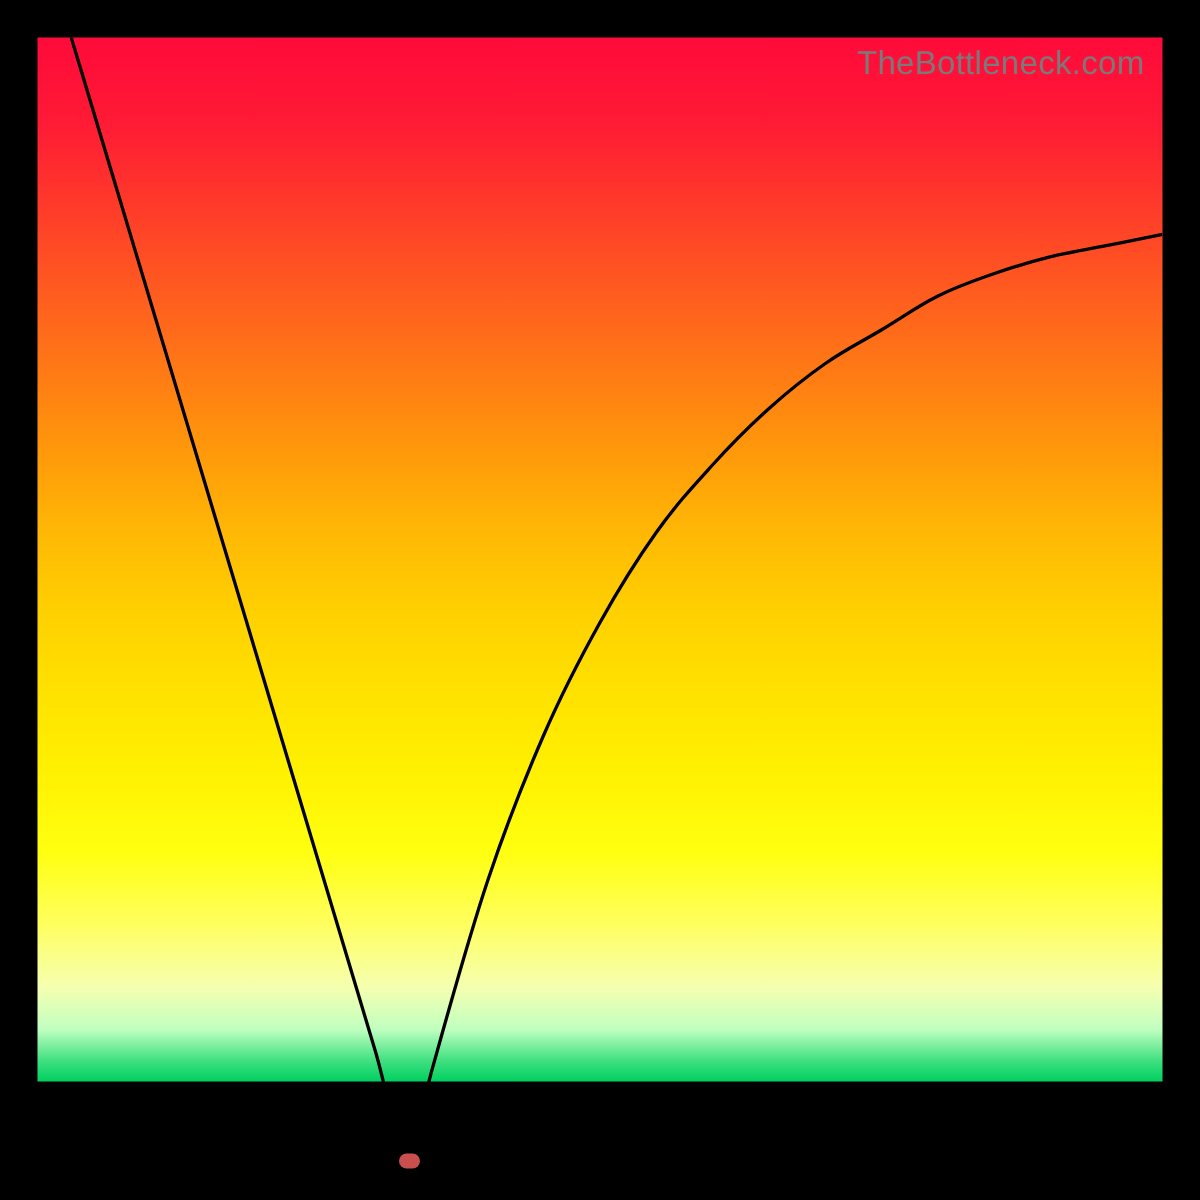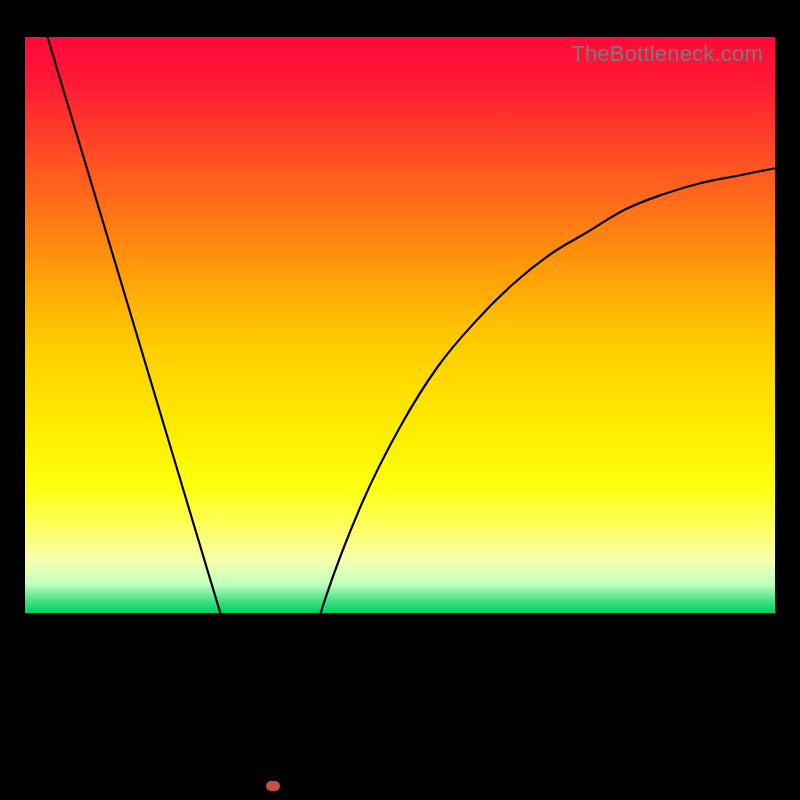--- a/index.html
+++ b/index.html
@@ -1,23 +1,23 @@
 <!DOCTYPE html>
 <html><head>
 <meta charset="utf-8">
 <style>
   * { margin: 0; padding: 0; box-sizing: border-box; }
   html, body { width: 800px; height: 800px; overflow: hidden; }
   body { background: #000; position: relative; }
   .frame {
     position: absolute;
     left: 25px;
-    top: 37px;
+    top: 25px;
     width: 750px;
-    height: 576px;
+    height: 696px;
     background: linear-gradient(to bottom,
       #ff0a3a 0%,
       #ff1a35 8%,
       #ff3a2a 16%,
       #ff5a20 24%,
       #ff7a15 32%,
       #ff9a0a 40%,
       #ffba05 48%,
       #ffd000 55%,
       #ffe000 62%,

